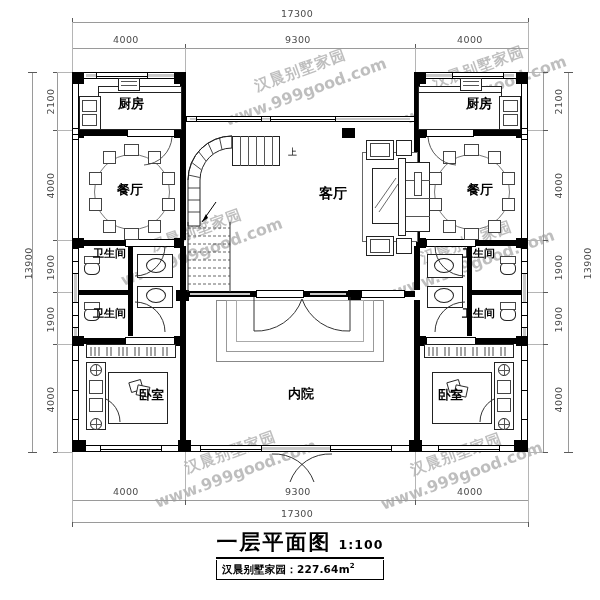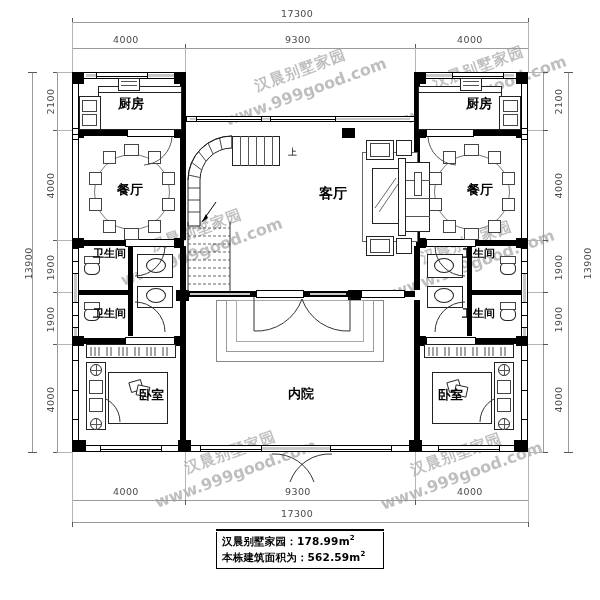--- a/index.html
+++ b/index.html
@@ -574,25 +574,25 @@
 
     <div class="roomlabel" style="left:466px;top:95px;font-size:13px;">厨房</div>
     <div class="roomlabel" style="left:467px;top:181px;font-size:13px;">餐厅</div>
     <div class="roomlabel" style="left:462px;top:246px;font-size:11px;">卫生间</div>
     <div class="roomlabel" style="left:462px;top:306px;font-size:11px;">卫生间</div>
     <div class="roomlabel" style="left:438px;top:387px;font-size:12.5px;">卧室</div>
   </div>
 
   <div id="titleblock" style="top:528px;">
     <div style="display:inline-block;">
+      <div style="white-space:nowrap;">
+        <span class="title-main">一层平面图</span><span class="title-scale">1:100</span>
+      </div>
       <div class="trule" style="width:168px;margin-left:0;"></div>
       <div style="border:1.3px solid #000;border-top:none;padding:2px 5px 3px 5px;margin-top:1px;">
         <div class="arearow">
-          <span>汉晨别墅家园：</span><span>178.99</span><span>m</span><span class="sup">2</span>
-        </div>
-        <div class="arearow" style="margin-top:2px;">
-          <span>本栋建筑面积为：</span><span>562.59</span><span>m</span><span class="sup">2</span>
+          <span>汉晨别墅家园：</span><span>227.64</span><span>m</span><span class="sup">2</span>
         </div>
       </div>
     </div>
   </div>
 
 </div>
 
 </body></html>

